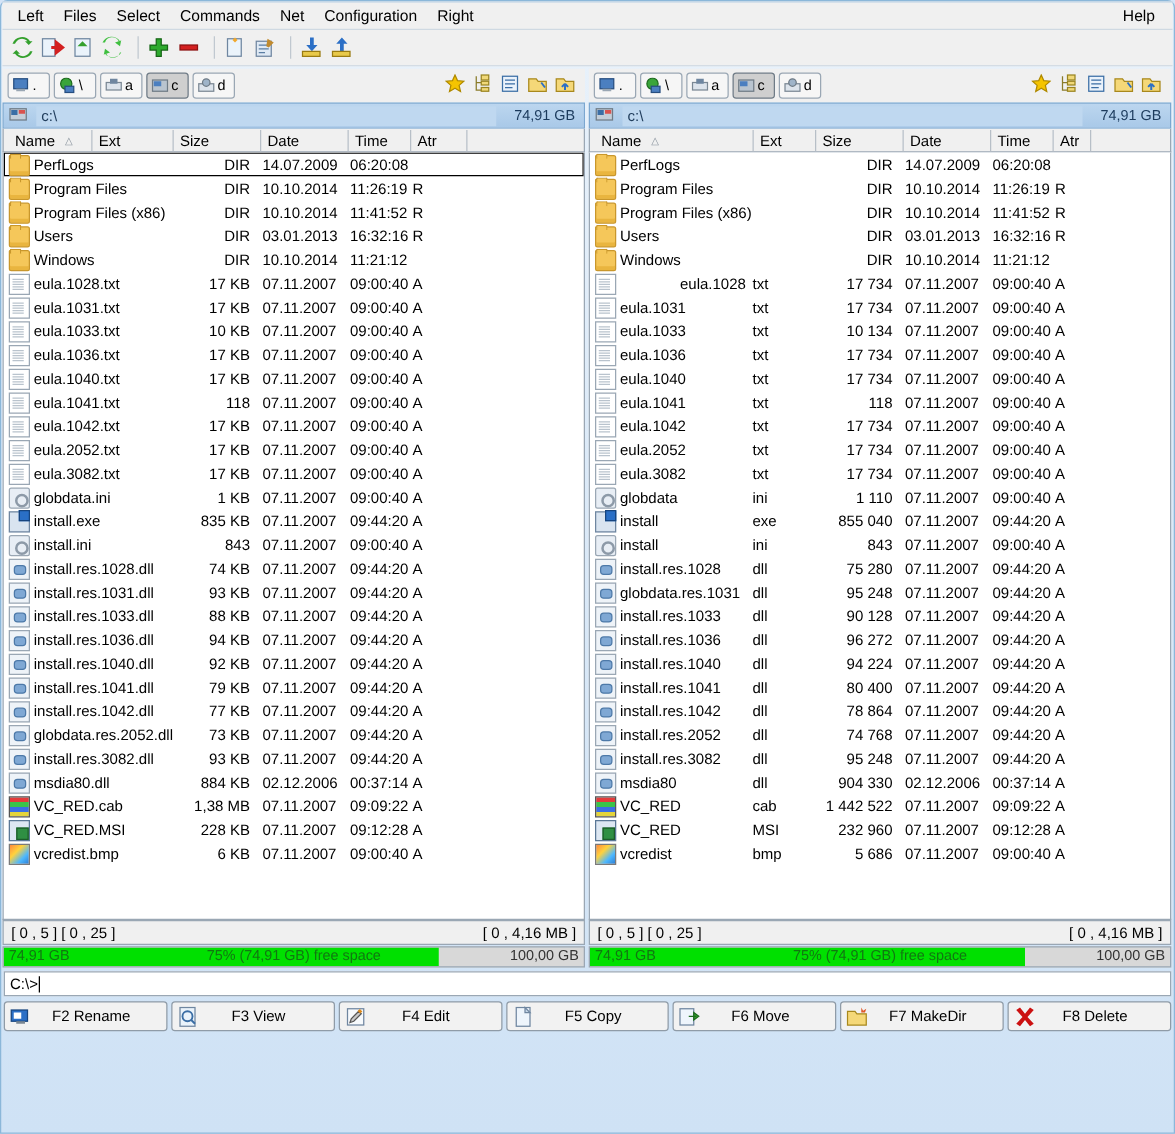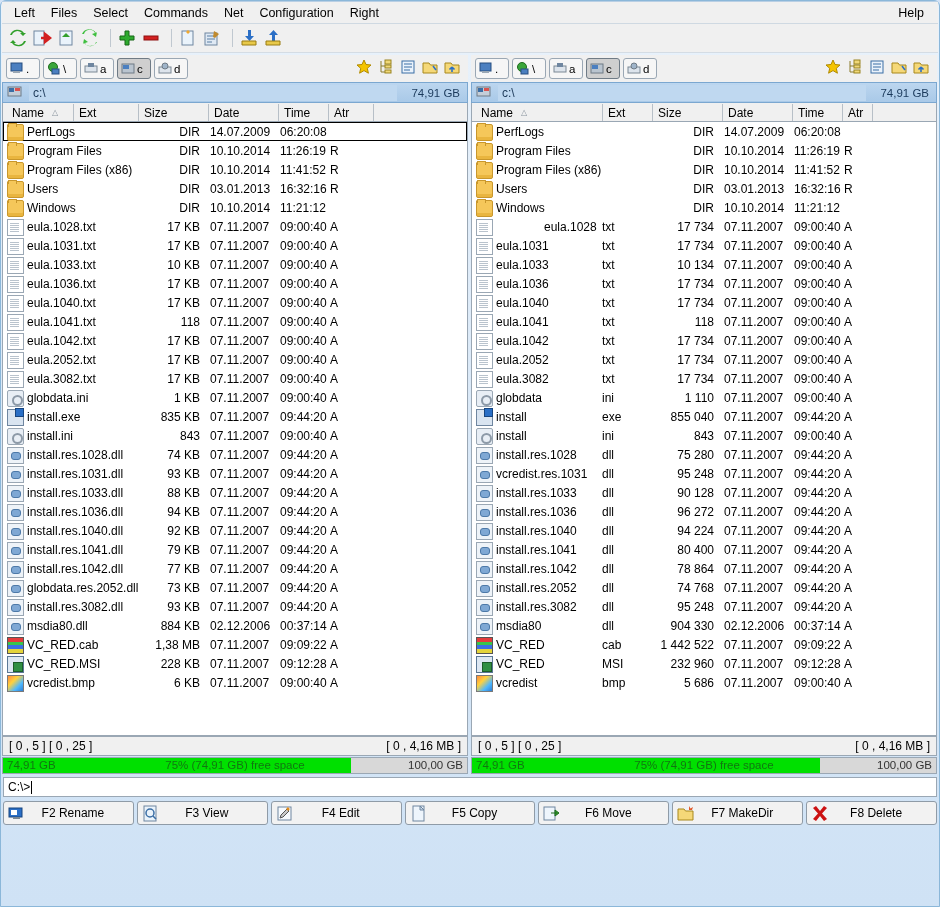--- a/index.html
+++ b/index.html
@@ -860,21 +860,21 @@
             <span class="ficon ic-dll"></span>
             <div class="cell" style="left: 24px; width: 126px;">install.res.1028</div>
             <div class="cell" style="left: 130px; width: 50px;">dll</div>
             <div class="cell r" style="left: 176px; width: 66px;">75 280</div>
             <div class="cell" style="left: 252px; width: 70px;">07.11.2007</div>
             <div class="cell" style="left: 322px; width: 58px;">09:44:20</div>
             <div class="cell" style="left: 372px; width: 30px;">A</div>
           </div>
           <div class="row">
             <span class="ficon ic-dll"></span>
-            <div class="cell" style="left: 24px; width: 126px;">vcredist.res.1031</div>
+            <div class="cell" style="left: 24px; width: 126px;">globdata.res.1031</div>
             <div class="cell" style="left: 130px; width: 50px;">dll</div>
             <div class="cell r" style="left: 176px; width: 66px;">95 248</div>
             <div class="cell" style="left: 252px; width: 70px;">07.11.2007</div>
             <div class="cell" style="left: 322px; width: 58px;">09:44:20</div>
             <div class="cell" style="left: 372px; width: 30px;">A</div>
           </div>
           <div class="row">
             <span class="ficon ic-dll"></span>
             <div class="cell" style="left: 24px; width: 126px;">install.res.1033</div>
             <div class="cell" style="left: 130px; width: 50px;">dll</div>

